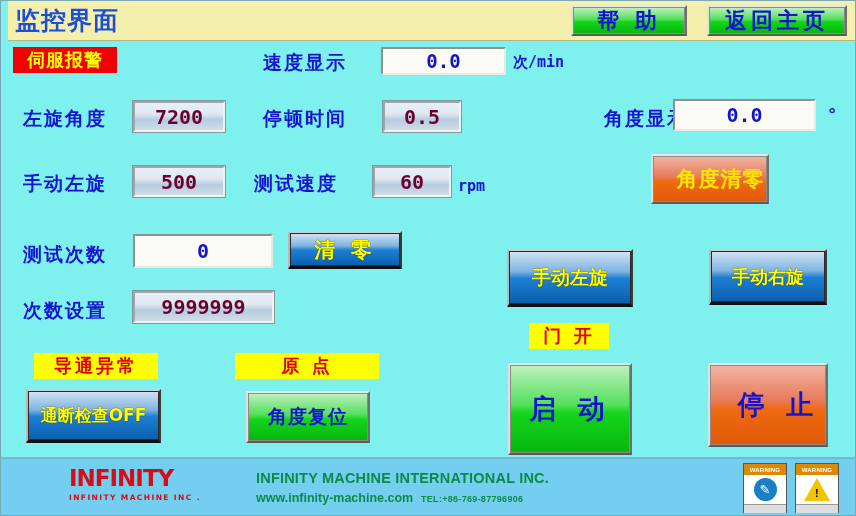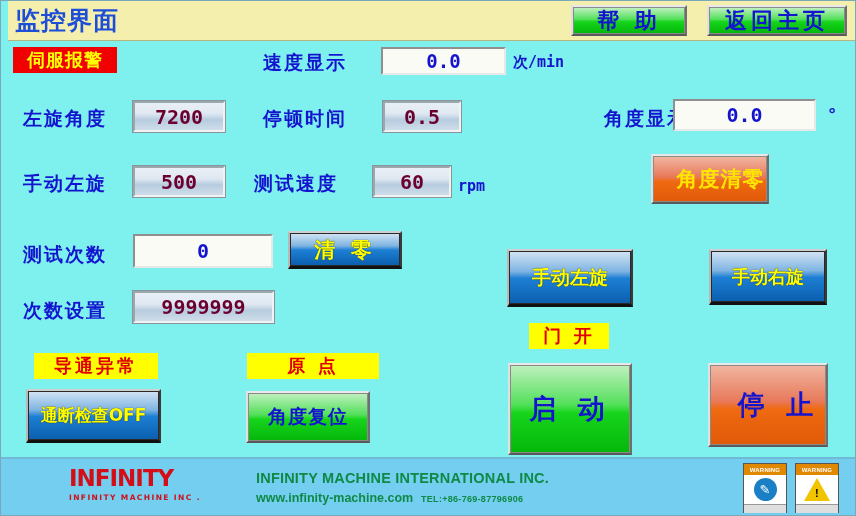--- a/index.html
+++ b/index.html
@@ -95,21 +95,21 @@
     white-space: nowrap;
   }
   #alarm-servo {
     left: 12px; top: 46px; width: 104px; height: 26px;
     background: #f00000; color: #ffff00; font-size: 18px; letter-spacing: 1px;
   }
   .yellow-chip {
     background: #ffff00; color: #e00000; font-size: 18px; letter-spacing: 3px;
   }
   #chip-conduct { left: 33px; top: 352px; width: 124px; height: 26px; }
-  #chip-origin  { left: 246px; top: 352px; width: 132px; height: 26px; }
+  #chip-origin  { left: 234px; top: 352px; width: 144px; height: 26px; }
   #chip-door    { left: 528px; top: 322px; width: 80px; height: 26px; }
 
   
   .field {
     position: absolute;
     display: flex; align-items: center; justify-content: center;
     font-family: "DejaVu Sans Mono", monospace;
     font-weight: bold;
   }
   

